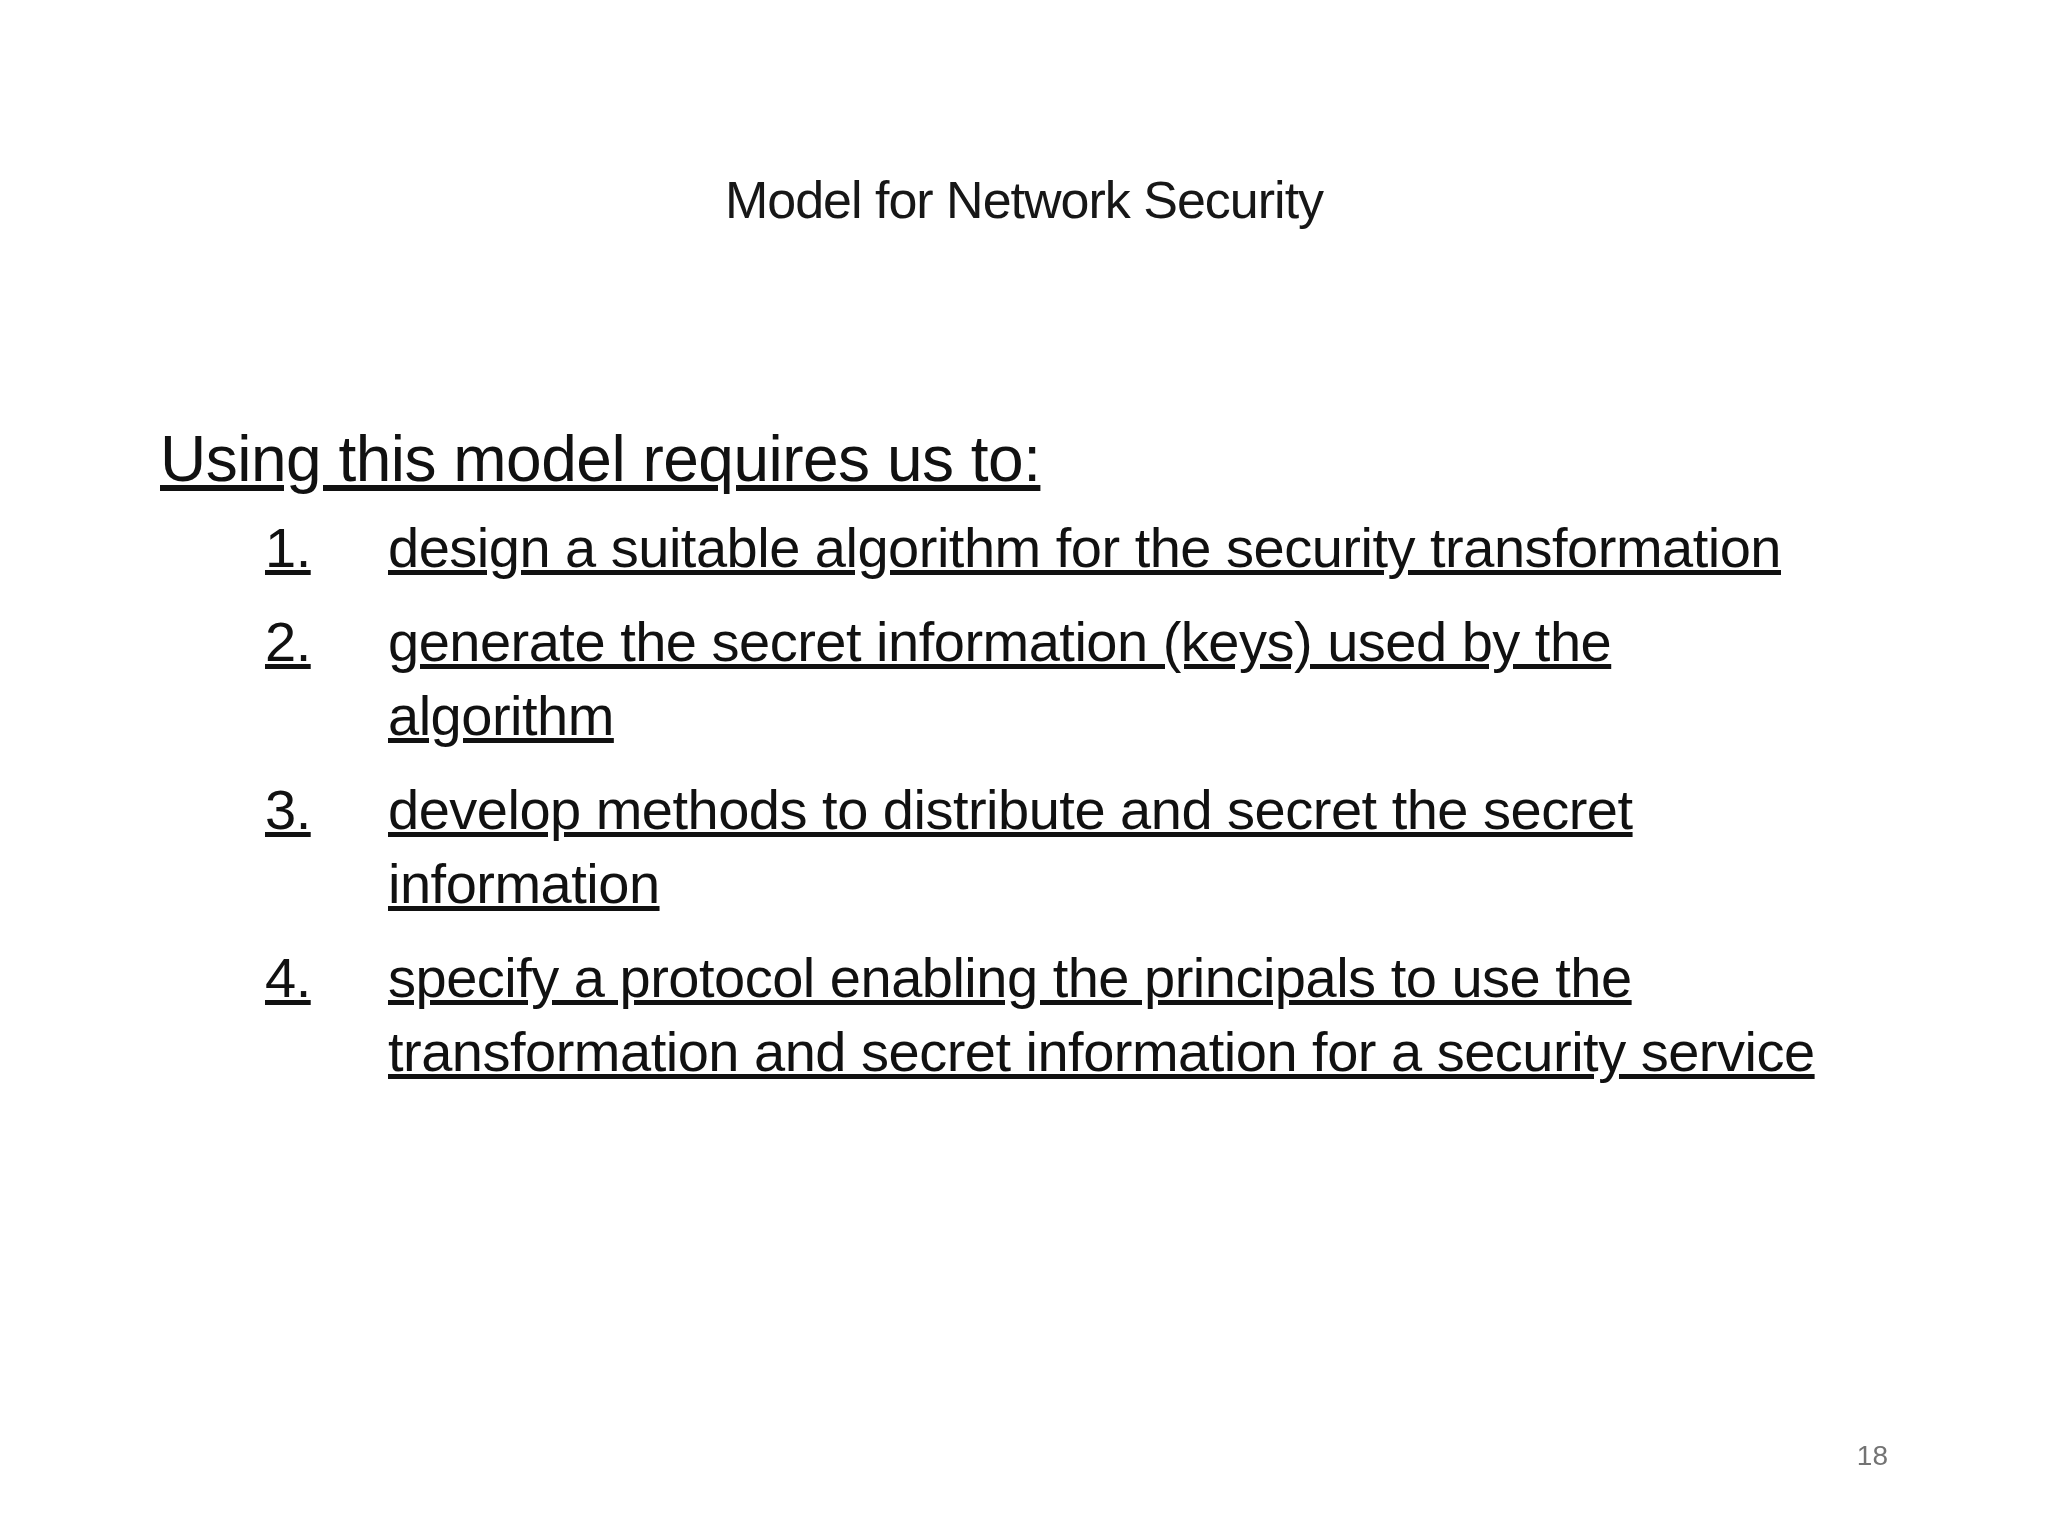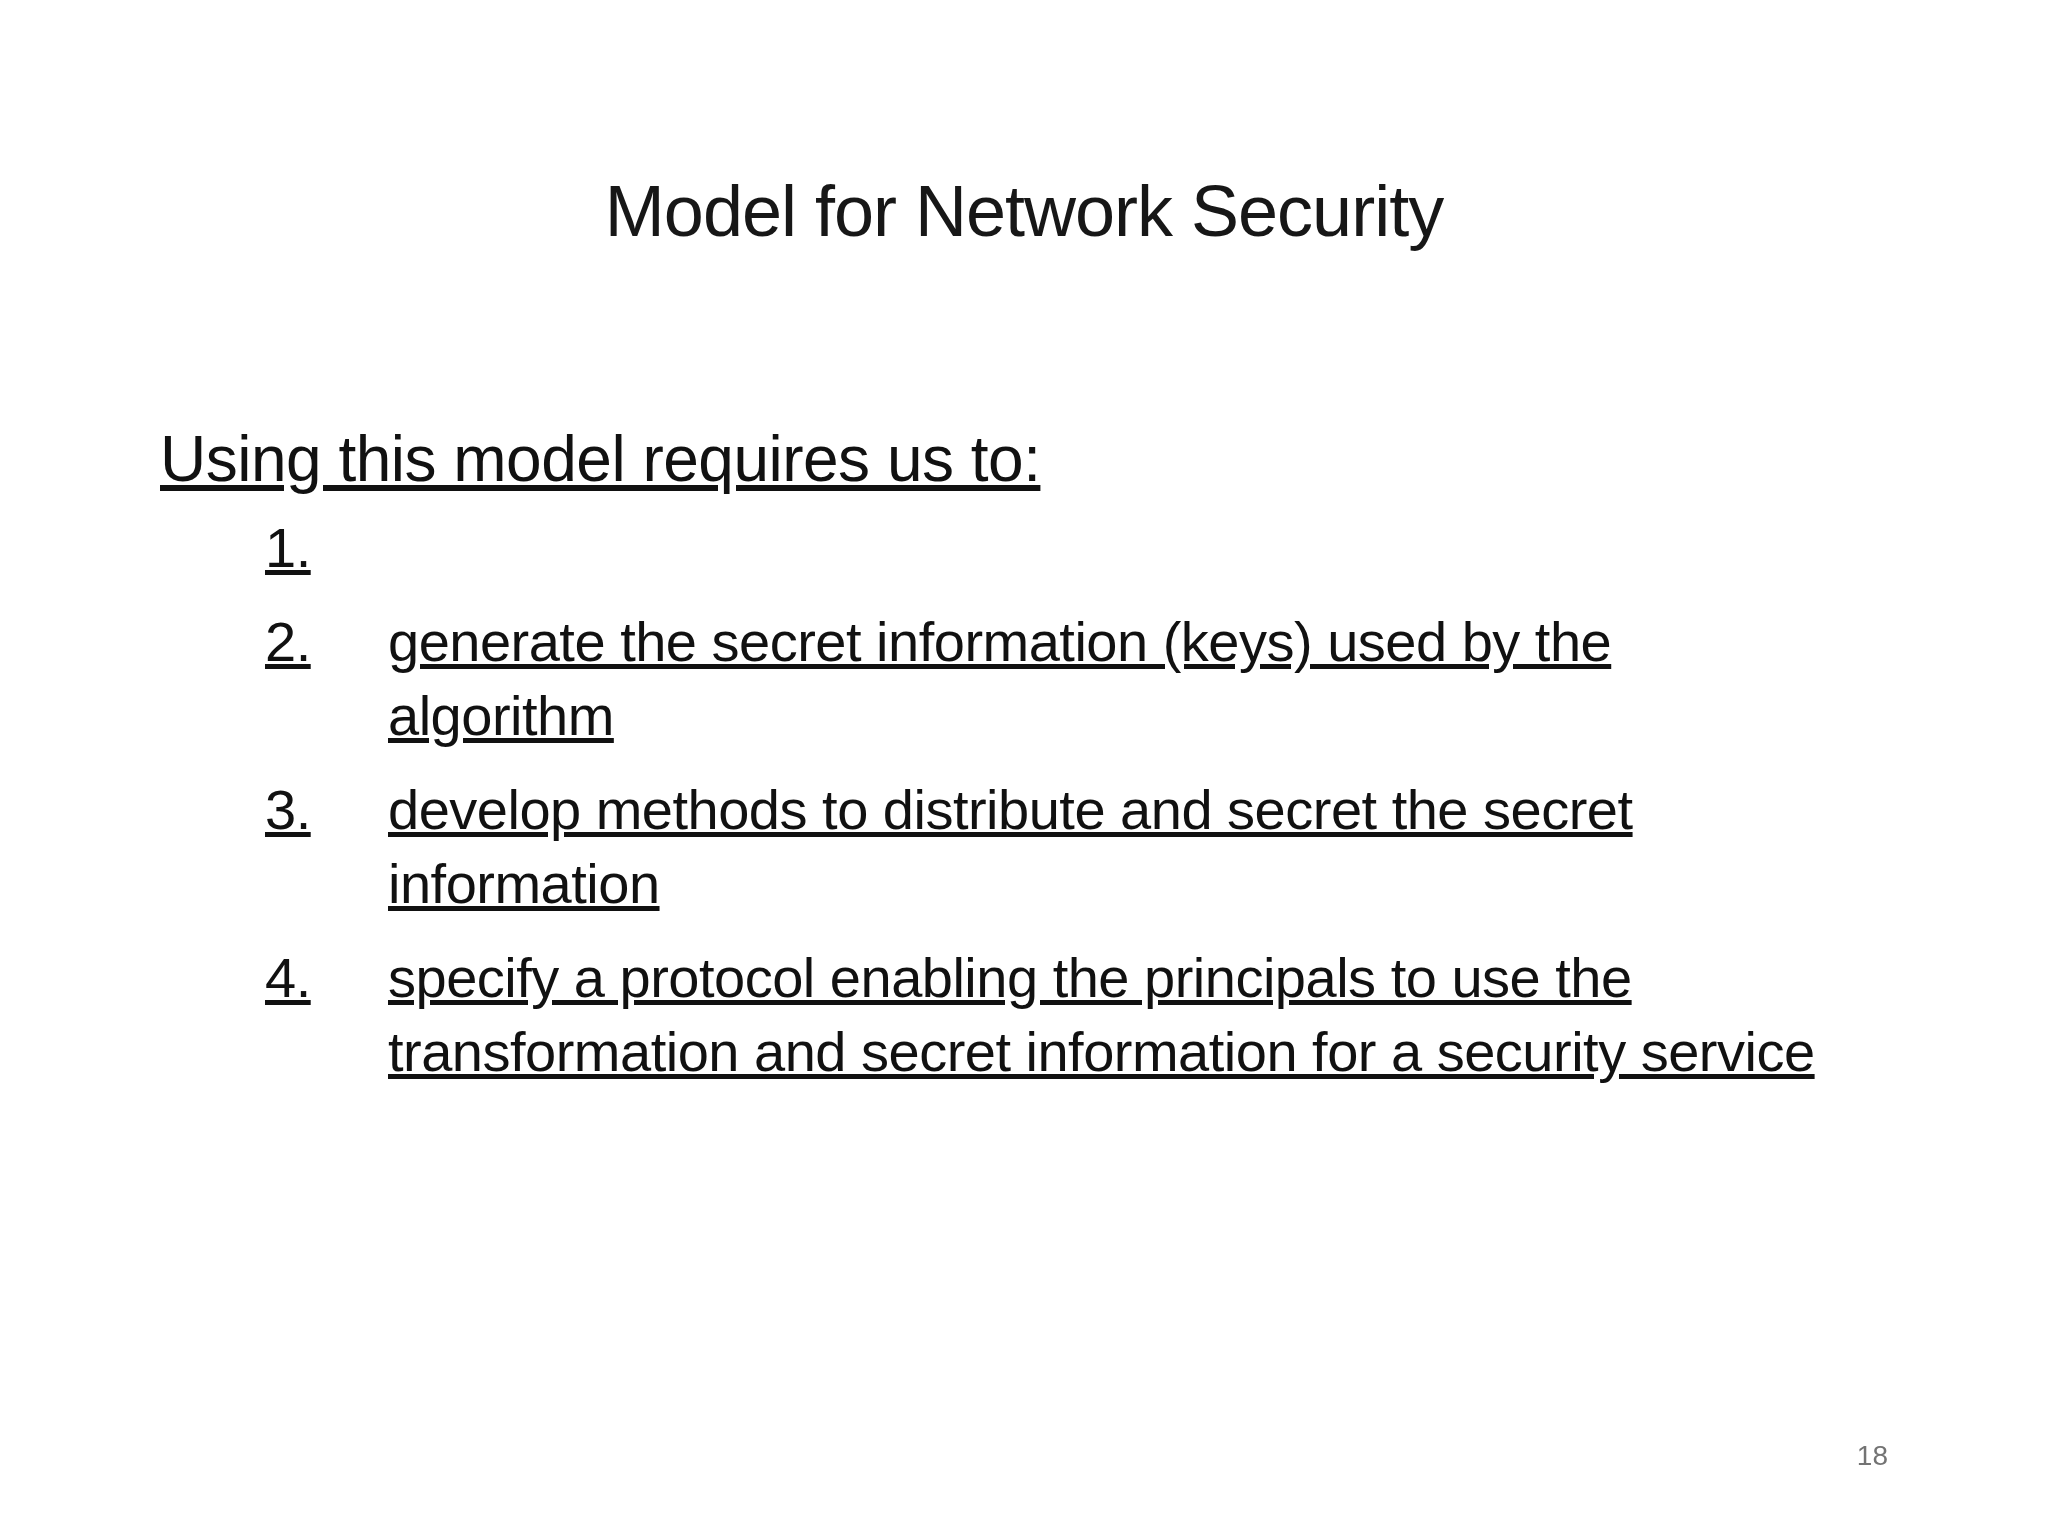--- a/index.html
+++ b/index.html
@@ -15,21 +15,21 @@
     overflow: hidden;
     font-family: "Liberation Sans", sans-serif;
     color: #111111;
   }
   .slide-title {
     position: absolute;
     top: 172px;
     left: 0;
     width: 100%;
     text-align: center;
-    font-size: 72px;
+    font-size: 52px;
     font-weight: 300;
     letter-spacing: -1px;
     line-height: 1.1;
     color: #171717;
     white-space: nowrap;
   }
   .body-block {
     position: absolute;
     top: 418px;
     left: 160px;
@@ -80,20 +80,21 @@
 <div class="slide">
 
   <div class="slide-title">Model for Network Security</div>
 
   <div class="body-block">
     <p class="body-heading">Using this model requires us to:</p>
 
     <ol class="numbered-list">
       <li>
         <span class="item-number">1.</span>
+        <span class="item-text">design a suitable algorithm for the security transformation</span>
       </li>
       <li>
         <span class="item-number">2.</span>
         <span class="item-text">generate the secret information (keys) used by the algorithm</span>
       </li>
       <li>
         <span class="item-number">3.</span>
         <span class="item-text">develop methods to distribute and secret the secret information</span>
       </li>
       <li>

